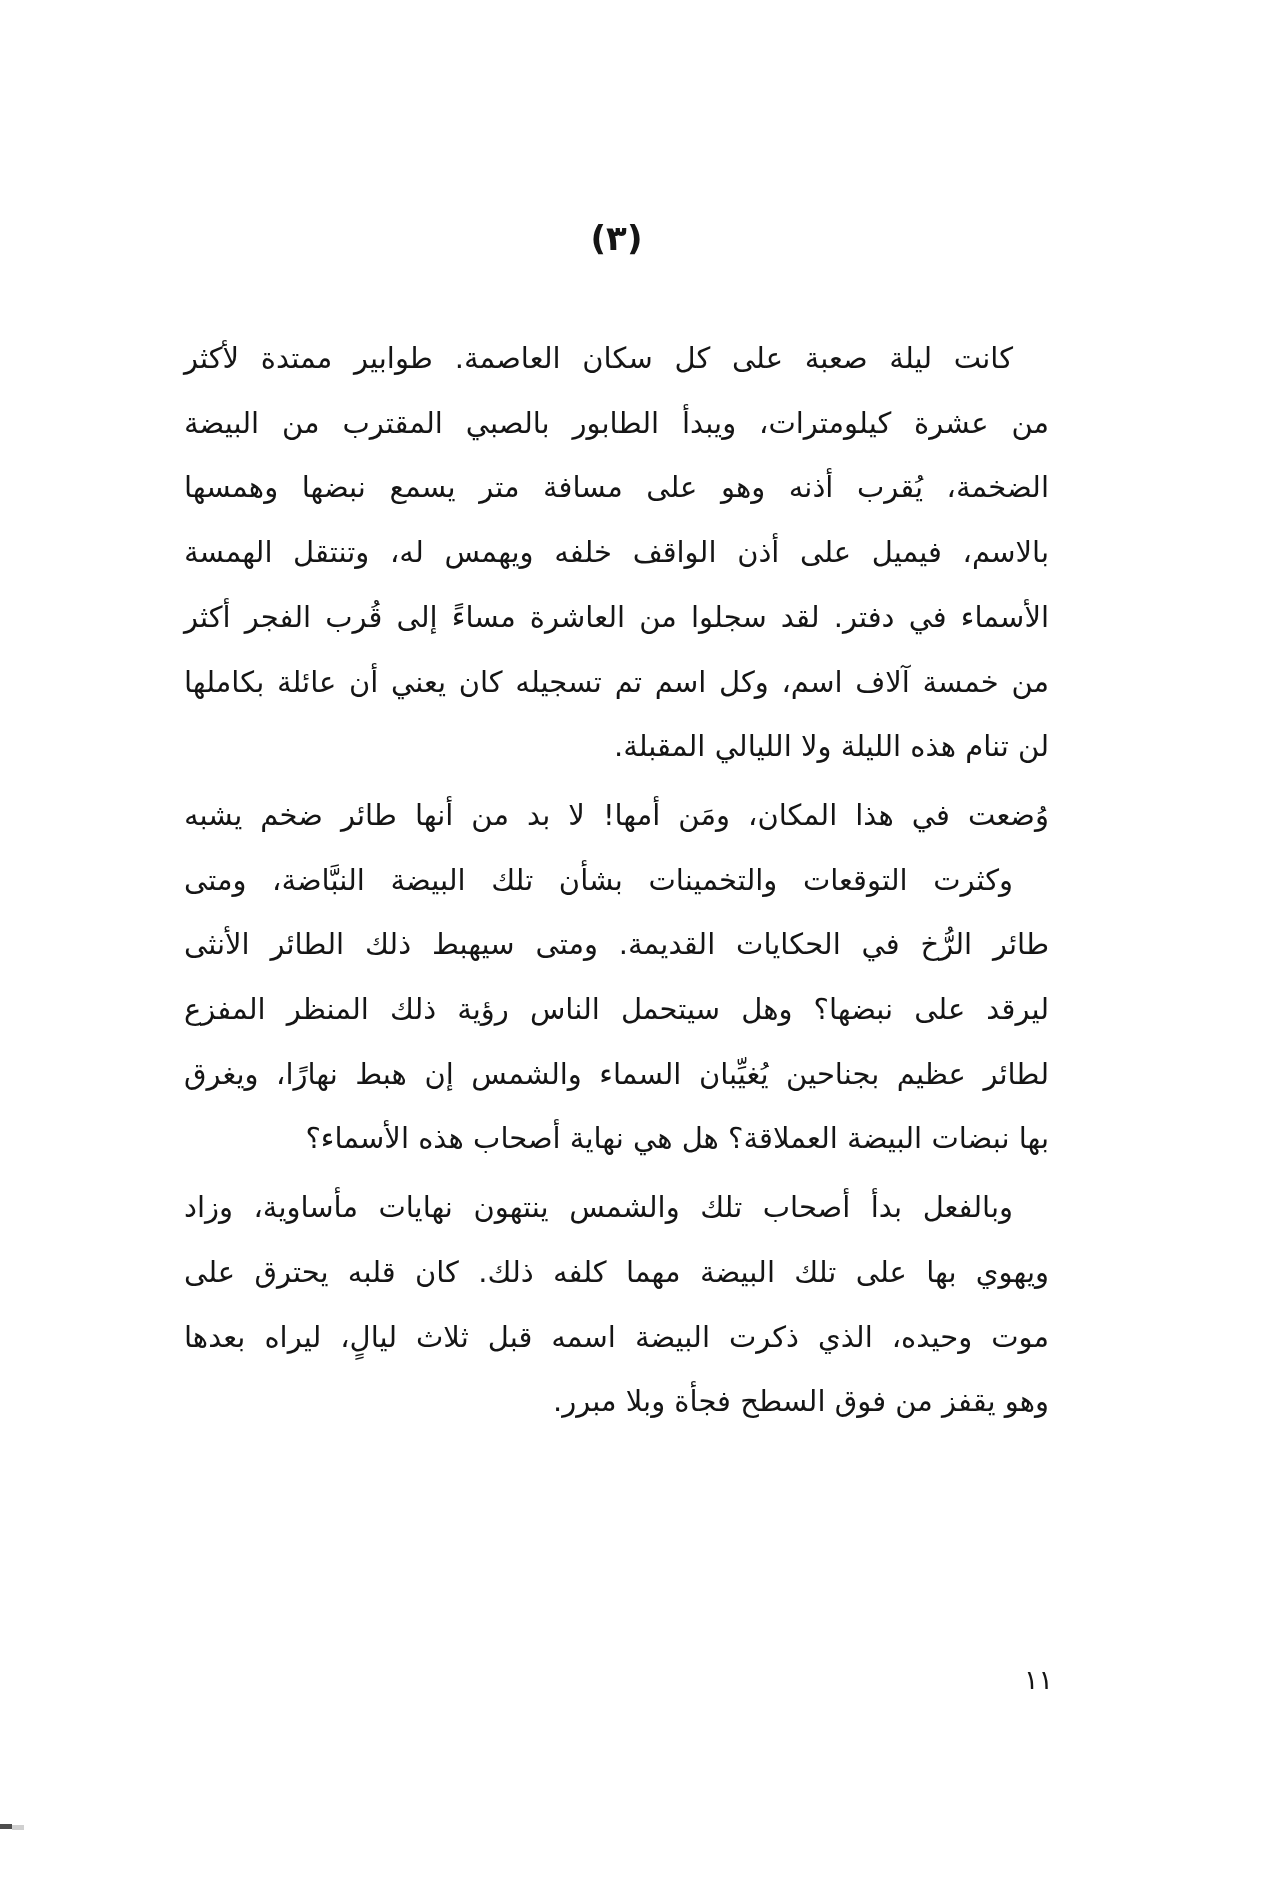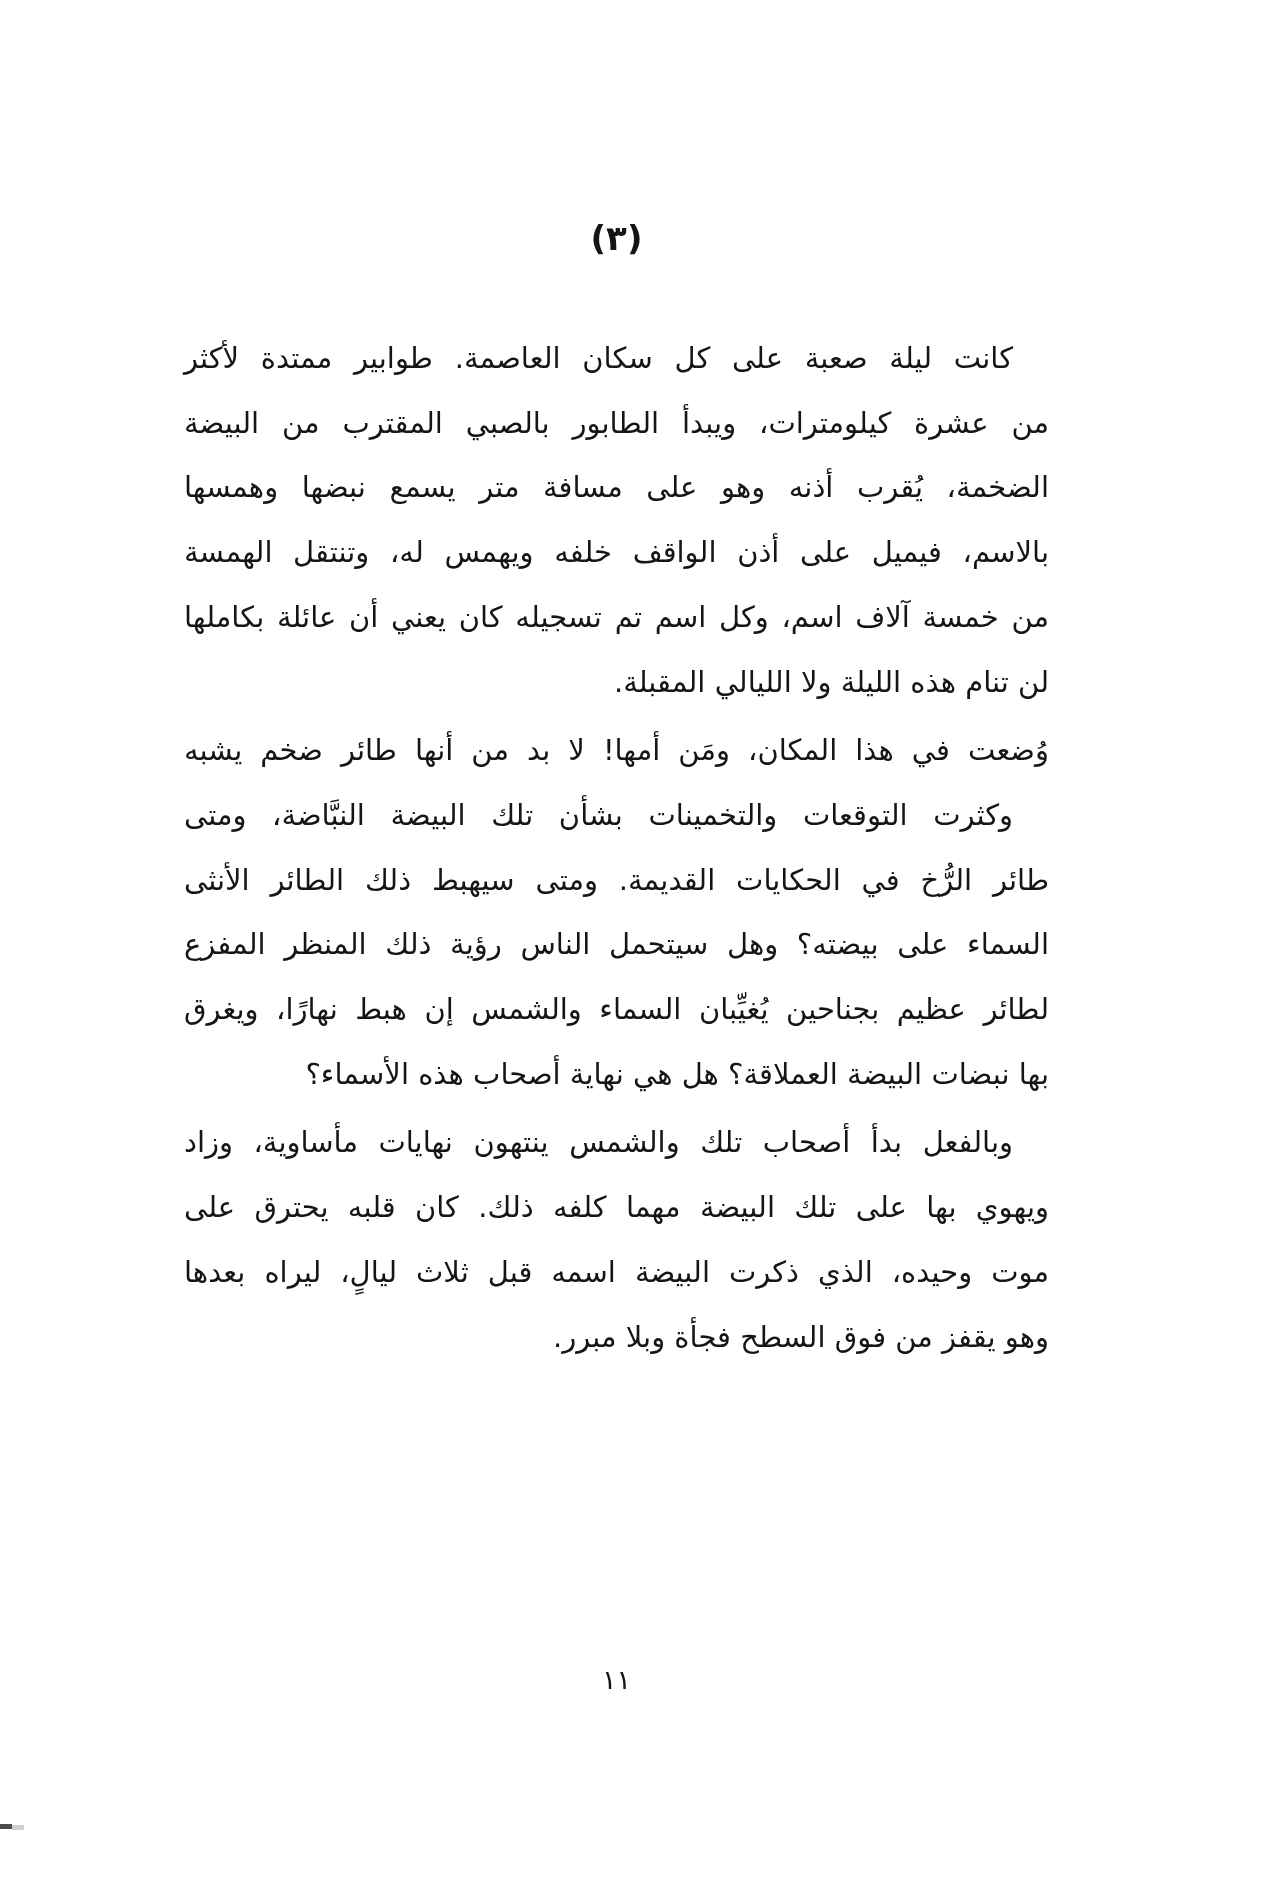--- a/index.html
+++ b/index.html
@@ -49,21 +49,21 @@
     text-align-last: right;
   }
   .line.indent {
     padding-right: 36px;
   }
   .page-number {
     position: absolute;
     top: 1664px;
     right: 227px;
     width: 873px;
-    text-align: center;
+    text-align: right;
     font-size: 27px;
     letter-spacing: 6px;
   }
   .scan-artifact {
     position: absolute;
     left: 0;
     top: 1824px;
     width: 12px;
     height: 5px;
     background: #4d4d4d;
@@ -77,29 +77,30 @@
 
   <div class="chapter-heading">(٣)</div>
 
   <div class="body-text">
 
     <p class="para">
       <span class="line indent">كانت ليلة صعبة على كل سكان العاصمة. طوابير ممتدة لأكثر</span>
       <span class="line">من عشرة كيلومترات، ويبدأ الطابور بالصبي المقترب من البيضة</span>
       <span class="line">الضخمة، يُقرب أذنه وهو على مسافة متر يسمع نبضها وهمسها</span>
       <span class="line">بالاسم، فيميل على أذن الواقف خلفه ويهمس له، وتنتقل الهمسة</span>
+      <span class="line">الأسماء في دفتر. لقد سجلوا من العاشرة مساءً إلى قُرب الفجر أكثر</span>
       <span class="line">من خمسة آلاف اسم، وكل اسم تم تسجيله كان يعني أن عائلة بكاملها</span>
       <span class="line end">لن تنام هذه الليلة ولا الليالي المقبلة.</span>
     </p>
 
     <p class="para">
       <span class="line">وُضعت في هذا المكان، ومَن أمها! لا بد من أنها طائر ضخم يشبه</span>
       <span class="line indent">وكثرت التوقعات والتخمينات بشأن تلك البيضة النبَّاضة، ومتى</span>
       <span class="line">طائر الرُّخ في الحكايات القديمة. ومتى سيهبط ذلك الطائر الأنثى</span>
-      <span class="line">السماء على بيضته؟ وهل سيتحمل الناس رؤية ذلك المنظر المفزع</span>
+      <span class="line">ليرقد على نبضها؟ وهل سيتحمل الناس رؤية ذلك المنظر المفزع</span>
       <span class="line">لطائر عظيم بجناحين يُغيِّبان السماء والشمس إن هبط نهارًا، ويغرق</span>
       <span class="line end">بها نبضات البيضة العملاقة؟ هل هي نهاية أصحاب هذه الأسماء؟</span>
     </p>
 
     <p class="para">
       <span class="line indent">وبالفعل بدأ أصحاب تلك والشمس ينتهون نهايات مأساوية، وزاد</span>
       <span class="line">ويهوي بها على تلك البيضة مهما كلفه ذلك. كان قلبه يحترق على</span>
       <span class="line">موت وحيده، الذي ذكرت البيضة اسمه قبل ثلاث ليالٍ، ليراه بعدها</span>
       <span class="line end">وهو يقفز من فوق السطح فجأة وبلا مبرر.</span>
     </p>

